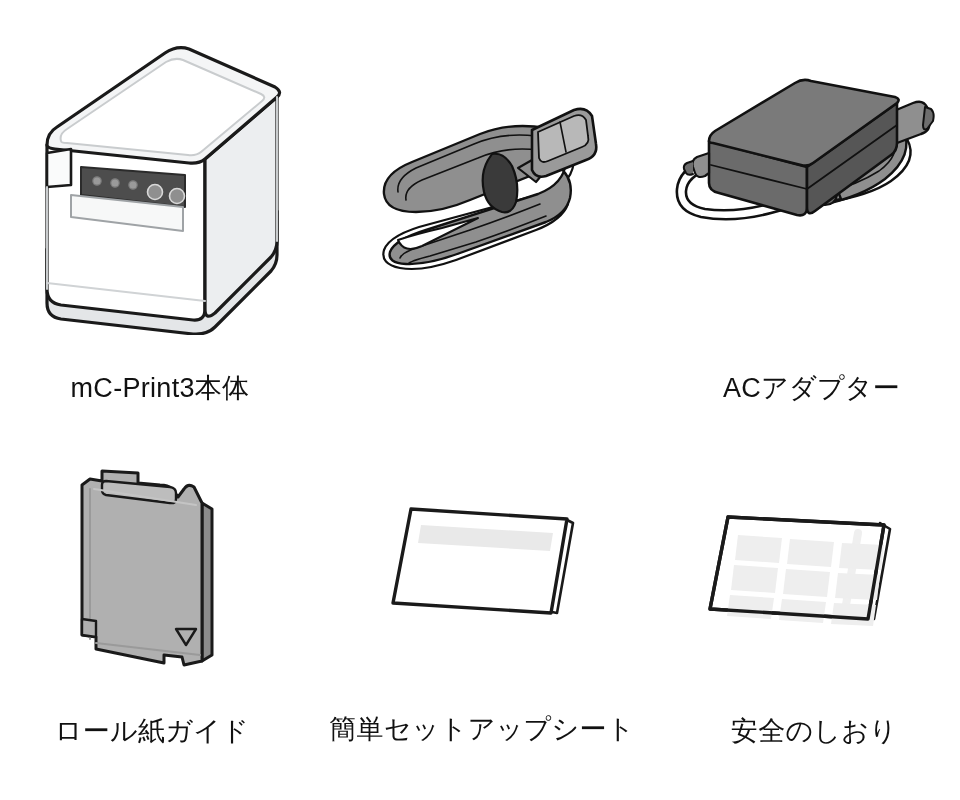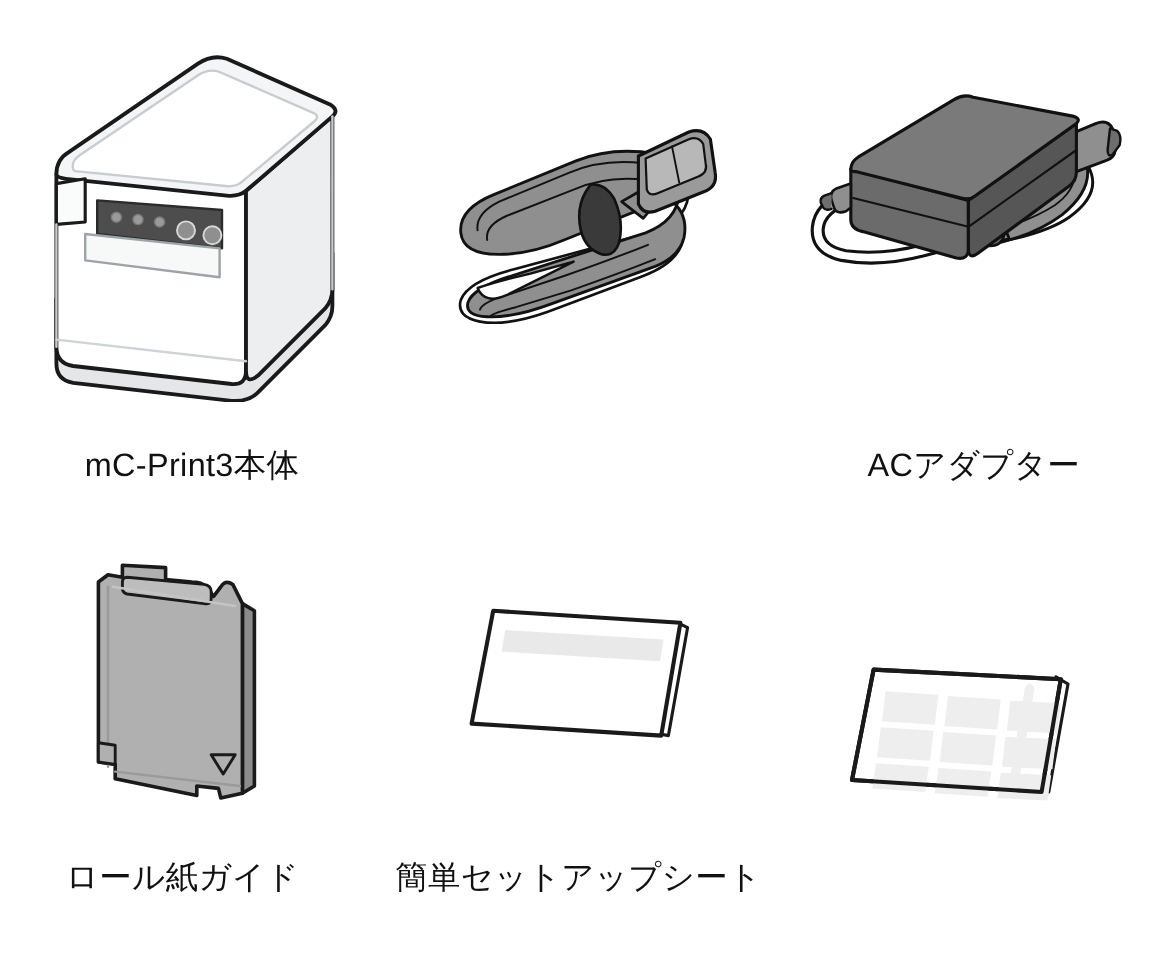--- a/index.html
+++ b/index.html
@@ -58,21 +58,21 @@
 
   
   .cell-printer .item-art { padding-bottom:6px; }
   .cell-cable   .item-art { padding-bottom:40px; }
   .cell-adapter .item-art { padding-bottom:46px; }
   .cell-guide   .item-art { padding-bottom:6px; }
   .cell-sheet   .item-art { padding-bottom:18px; }
   .cell-booklet .item-art { padding-bottom:2px; }
 
   .cell-guide   .item-label { transform:translateX(-8px);text-align:center; }
-  .cell-sheet   .item-label { transform:translateX(2px); }
+  .cell-sheet   .item-label { transform:translateX(2px);font-family:Liberation Mono, monospace; }
   .cell-booklet .item-label { transform:translateX(14px); }
   .cell-adapter .item-label { transform:translateX(6px);margin-left:11px; }
 </style>
 </head>
 <body>
 
 <div id="page">
 
   <div class="contents-grid">
 
@@ -258,16 +258,17 @@
 
               <path d="M32 102 L76 105 L73 126 L29 123 Z"></path>
               <path d="M84 106 L128 109 L125 130 L81 127 Z"></path>
               <path d="M136 110 L178 112 L175 133 L133 131 Z"></path>
             </g>
 
             <path d="M30 24 L186 32 L170 126 L12 116 Z" fill="none" stroke="#1a1a1a"></path>
           </g>
         </svg>
       </div>
+      <div class="item-label">安全のしおり</div>
     </div>
 
   </div>
 </div>
 
 </body></html>

